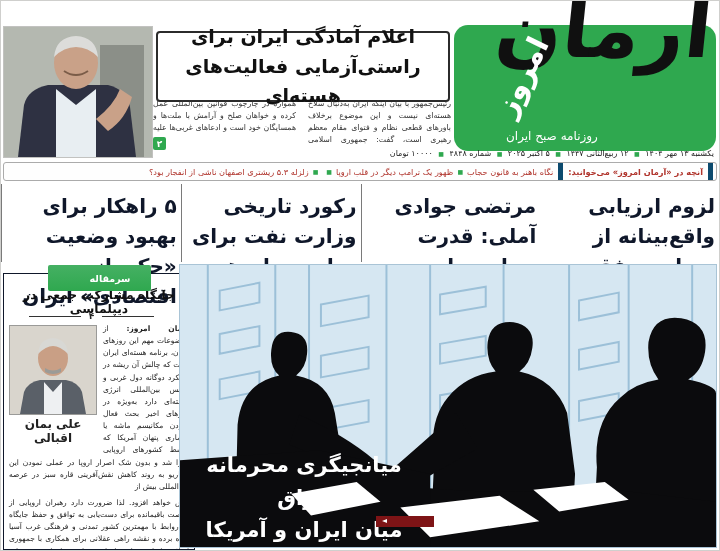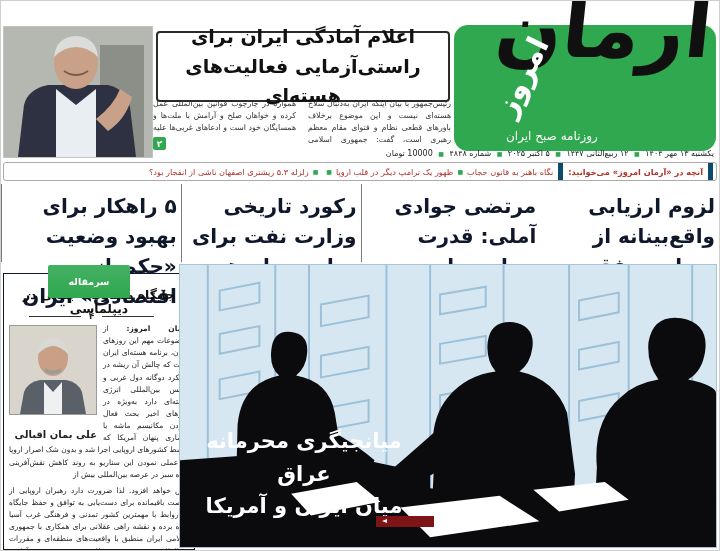--- a/index.html
+++ b/index.html
@@ -36,33 +36,33 @@
   .section-cell{flex:1;display:flex;flex-direction:column;justify-content:space-between;padding:7px 4px 2px;box-sizing:border-box;}
   .section-cell + .section-cell{border-left:none;border-right:1px solid #7a7a7a;}
   .section-cell:nth-child(n+2){border-right:none;border-left:1px solid #7a7a7a;}
   .sec-head{font-weight:bold;font-size:20px;line-height:1.5;text-align:right;color:#0f172a;}
   .sec-rule{display:flex;align-items:center;justify-content:center;margin-bottom:2px;}
   .sec-rule .ln{height:1px;background:#333;width:52px;}
   .sec-rule .num{font-weight:bold;font-size:9px;color:#222;margin:0 8px;}
 
   
   .editorial{position:absolute;top:272px;left:2px;width:192px;bottom:0;border:1px solid #0f172a;box-sizing:border-box;overflow:hidden;padding:10px 5px 0;}
-  .kicker{position:absolute;top:264px;left:47px;width:82px;height:33px;background:linear-gradient(#45b063,#2fa84f);color:#fff;font-weight:bold;font-size:9.5px;display:flex;align-items:center;justify-content:center;border-radius:2px;z-index:3;}
+  .kicker{position:absolute;top:264px;left:47px;width:82px;height:26px;background:linear-gradient(#45b063,#2fa84f);color:#fff;font-weight:bold;font-size:9.5px;display:flex;align-items:center;justify-content:center;border-radius:2px;z-index:3;padding-left:21px;}
   .ed-title{font-weight:bold;font-size:12.3px;text-align:center;color:#111;margin:4px 0 7px;}
   .ed-figure{float:left;width:88px;margin:2px 6px 2px 0;}
   .ed-photo{width:86px;height:88px;border:1px solid #9a9a98;background:#d8d4cc;overflow:hidden;}
-  .ed-caption{font-weight:bold;font-size:10px;color:#222;margin-top:14px;}
+  .ed-caption{font-weight:bold;font-size:12px;text-align:center;color:#222;margin-top:2px;}
   .ed-text{font-size:7.5px;line-height:1.62;text-align:justify;color:#222;}
   .ed-text p{margin:0 0 4px;}
   .ed-text .leadin{font-weight:bold;}
 
   
   .feature{position:absolute;top:263px;left:178px;right:2px;bottom:2px;background:#d6e7f2;border:1px solid #a9c4d6;box-sizing:border-box;overflow:hidden;}
   .feature svg{position:absolute;inset:0;width:100%;height:100%;}
-  .feature-head{position:absolute;left:4px;bottom:24px;width:240px;text-align:center;color:#fff;font-weight:bold;font-size:21px;line-height:1.55;z-index:2;}
+  .feature-head{position:absolute;left:4px;bottom:0;width:240px;text-align:center;color:#fff;font-weight:bold;font-size:21px;line-height:1.55;z-index:2;}
   .watermark{position:absolute;left:196px;bottom:20px;width:58px;height:11px;background:#7e1416;z-index:2;}
   .watermark:before{content:"";position:absolute;left:6px;top:3px;border-top:2.5px solid transparent;border-bottom:2.5px solid transparent;border-right:5px solid #fff;}
 </style>
 </head>
 <body>
 
 <div class="page">
 
   <div class="photo">
     <svg viewBox="0 0 148 130" width="148" height="130">
@@ -90,21 +90,21 @@
 
   <div class="dateline rtl">
     <span>یکشنبه ۱۳ مهر ۱۴۰۴</span>
     <span class="sq">■</span>
     <span>۱۲ ربیع‌الثانی ۱۴۴۷</span>
     <span class="sq">■</span>
     <span>۵ اکتبر ۲۰۲۵</span>
     <span class="sq">■</span>
     <span>شماره ۴۸۴۸</span>
     <span class="sq">■</span>
-    <span>10000 تومان</span>
+    <span>۱۰۰۰۰ تومان</span>
   </div>
 
   <div class="ticker rtl">
     <span class="label">آنچه در «آرمان امروز» می‌خوانید:</span>
     <span>نگاه باهنر به قانون حجاب</span>
     <span class="sq">■</span>
     <span>ظهور یک ترامپ دیگر در قلب اروپا</span>
     <span class="sq">■</span>
     <span class="sq">■</span>
     <span>زلزله ۵.۳ ریشتری اصفهان ناشی از انفجار بود؟</span>

